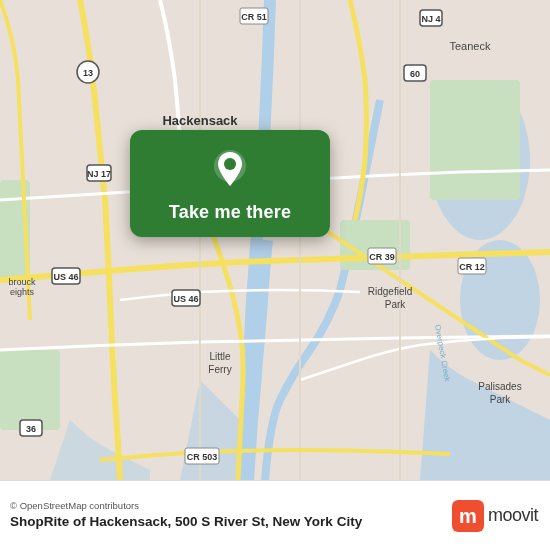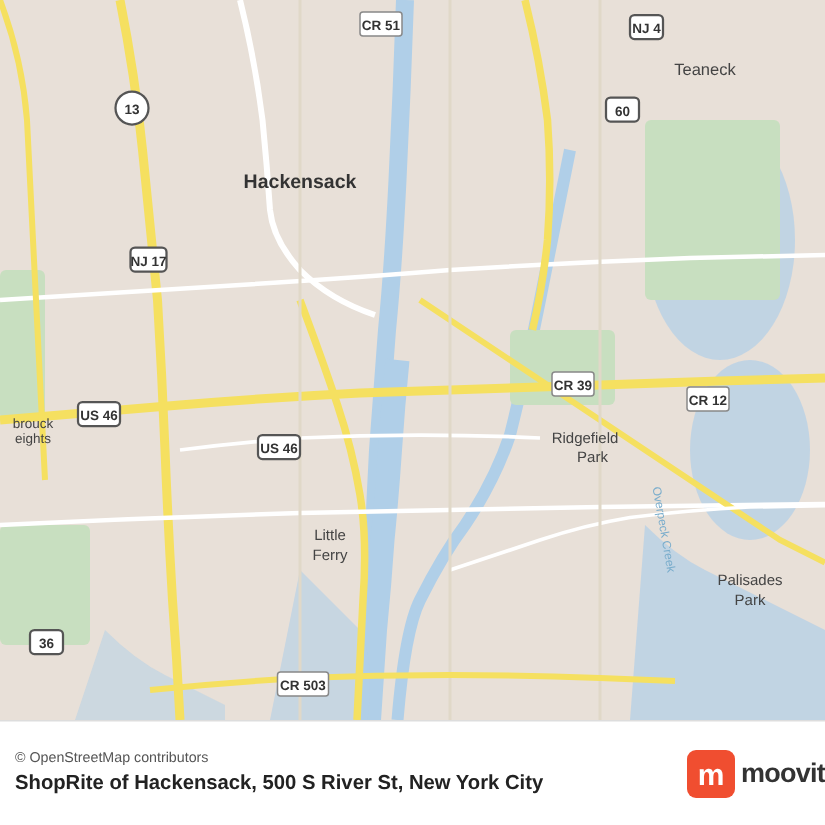--- a/index.html
+++ b/index.html
@@ -54,21 +54,21 @@
       text-align: center;
     }
 
     #bottom-bar {
       width: 550px;
       height: 70px;
       background: #fff;
       display: flex;
       align-items: center;
       justify-content: space-between;
-      padding: 0 0 0 10px;
+      padding: 0 12px 0 10px;
       border-top: 1px solid #ddd;
     }
 
     #bottom-left {
       display: flex;
       flex-direction: column;
       gap: 2px;
       flex: 1;
     }
 
@@ -91,21 +91,21 @@
       flex-shrink: 0;
     }
 
     #moovit-m {
       width: 32px;
       height: 32px;
     }
 
     #moovit-text {
       font-size: 18px;
-      font-weight: bold;
+      font-weight: normal;
       color: #333;
       letter-spacing: -0.5px;
     }
   </style>
 </head>
 <body>
 
 <div id="map-container">
   <svg id="map-svg" viewBox="0 0 550 480" xmlns="http://www.w3.org/2000/svg">
 
@@ -195,20 +195,28 @@
     <text x="220" y="373" font-size="10" fill="#444" text-anchor="middle">Ferry</text>
     <text x="22" y="285" font-size="9" fill="#444" text-anchor="middle">brouck</text>
     <text x="22" y="295" font-size="9" fill="#444" text-anchor="middle">eights</text>
     <text x="500" y="390" font-size="10" fill="#444" text-anchor="middle">Palisades</text>
     <text x="500" y="403" font-size="10" fill="#444" text-anchor="middle">Park</text>
 
     <text x="435" y="325" font-size="8" fill="#7aadcc" transform="rotate(80,435,325)">Overpeck Creek</text>
   </svg>
 
   
+  <div id="cta-card">
+    <svg id="pin-icon" viewBox="0 0 44 44" xmlns="http://www.w3.org/2000/svg">
+      <circle cx="22" cy="18" r="16" fill="white" opacity="0.2"></circle>
+      <path d="M22 4 C15 4 10 9.5 10 16 C10 24 22 38 22 38 C22 38 34 24 34 16 C34 9.5 29 4 22 4 Z" fill="white"></path>
+      <circle cx="22" cy="16" r="6" fill="#2e7d32"></circle>
+    </svg>
+    <span id="cta-label">Take me there</span>
+  </div>
 </div>
 
 <div id="bottom-bar">
   <div id="bottom-left">
     <span id="osm-attribution">© OpenStreetMap contributors</span>
     <span id="location-name">ShopRite of Hackensack, 500 S River St, New York City</span>
   </div>
   <div id="moovit-logo">
     <svg id="moovit-m" viewBox="0 0 32 32" xmlns="http://www.w3.org/2000/svg">
       <rect width="32" height="32" rx="6" fill="#f04e30"></rect>

